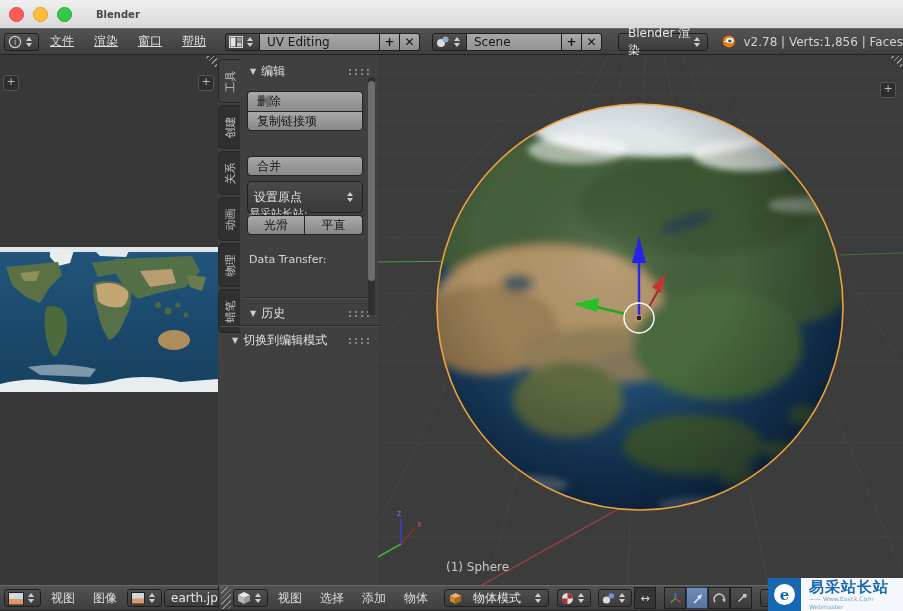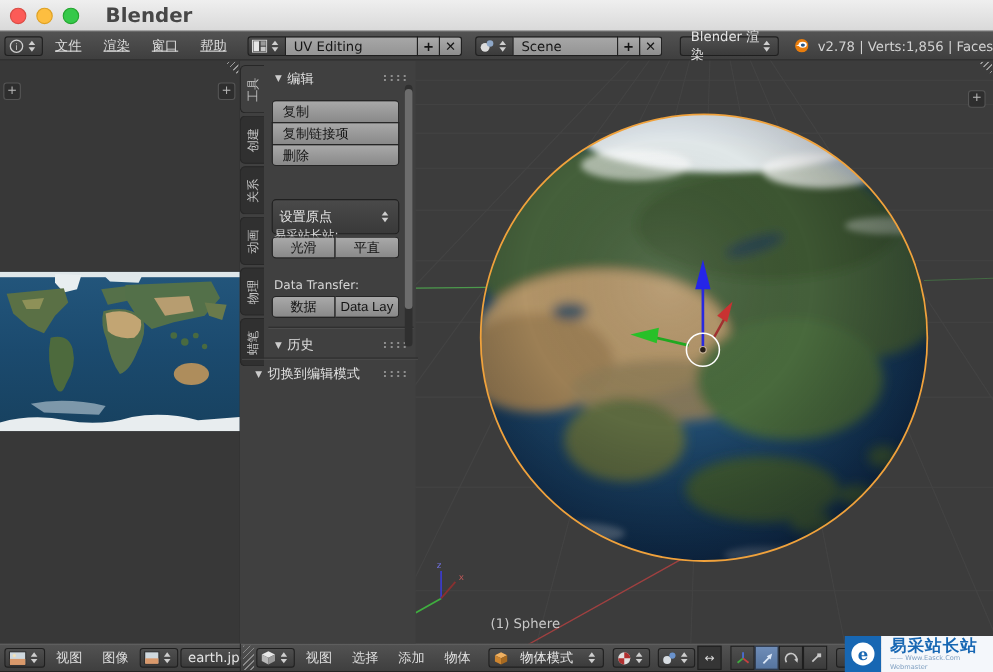--- a/index.html
+++ b/index.html
@@ -12,21 +12,21 @@
   .abs{position:absolute;}
 
   
   .titlebar{left:0;top:0;width:903px;height:28px;
     background:linear-gradient(#efefef,#d9d9d9);
     border-bottom:1px solid #a8a8a8;display:flex;align-items:center;}
   .tl{width:13px;height:13px;border-radius:50%;margin-left:9px;}
   .tl.red{background:#fc5b57;border:1px solid #d94c44;}
   .tl.yellow{background:#fdbe40;border:1px solid #dea123;}
   .tl.green{background:#35c94a;border:1px solid #24a52f;}
-  .win-title{margin-left:24px;font-weight:bold;color:#474747;font-size:18px;}
+  .win-title{margin-left:24px;font-weight:bold;color:#474747;font-size:10px;}
 
   
   .bheader{background:linear-gradient(#535353,#3e3e3e);
     box-shadow:inset 0 1px 0 #6a6a6a, inset 0 -1px 0 #242424;
     display:flex;align-items:center;color:#dcdcdc;}
   .infobar{left:0;top:28px;width:903px;height:27px;padding:0 4px;gap:2px;}
   .menu-item{padding:0 9px;color:#dedede;cursor:default;white-space:nowrap;text-decoration:underline;}
   .btn{border:1px solid #1f1f1f;border-radius:3px;display:inline-flex;
     align-items:center;justify-content:center;height:18px;box-sizing:border-box;}
   .btn.light{background:linear-gradient(#ababab,#8d8d8d);color:#141414;}
@@ -365,43 +365,39 @@
       </div>
   </div>
 
   <div class="abs panel-hd" style="left:32px;top:8px;width:122px;">
     <span class="tri">▼</span>
     <span>编辑</span>
     <span class="gripdots">::::</span>
   </div>
 
   <div class="abs stack" style="left:29px;top:36px;">
-    <button class="shelf-btn">复制</button>
+    <button class="shelf-btn">删除</button>
     <button class="shelf-btn">复制链接项</button>
-    <button class="shelf-btn">删除</button>
-  </div>
+  </div>
+  <button class="abs shelf-btn single" style="left:29px;top:101px;">合并</button>
   <div class="abs menu-btn" style="left:29px;top:126px;">
     <span>设置原点</span>
     <span class="ud" style="margin-left:auto;">
         <i class="up"></i>
         <i class="dn"></i>
       </span>
   </div>
 
   <div class="abs shelf-label" style="left:31px;top:151px;">易采站长站:</div>
   <div class="abs half-grp" style="left:29px;top:160px;">
     <button class="shelf-btn">光滑</button>
     <button class="shelf-btn">平直</button>
   </div>
 
   <div class="abs shelf-label" style="left:31px;top:198px;">Data Transfer:</div>
-  <div class="abs half-grp" style="left:29px;top:214px;">
-    <button class="shelf-btn">数据</button>
-    <button class="shelf-btn">Data Lay</button>
-  </div>
 
   <div class="abs sep" style="left:24px;top:242px;width:132px;"></div>
 
   <div class="abs panel-hd" style="left:32px;top:250px;width:122px;">
     <span class="tri">▼</span>
     <span>历史</span>
     <span class="gripdots">::::</span>
   </div>
 
   <div class="abs sep" style="left:0;top:270px;width:160px;"></div>

